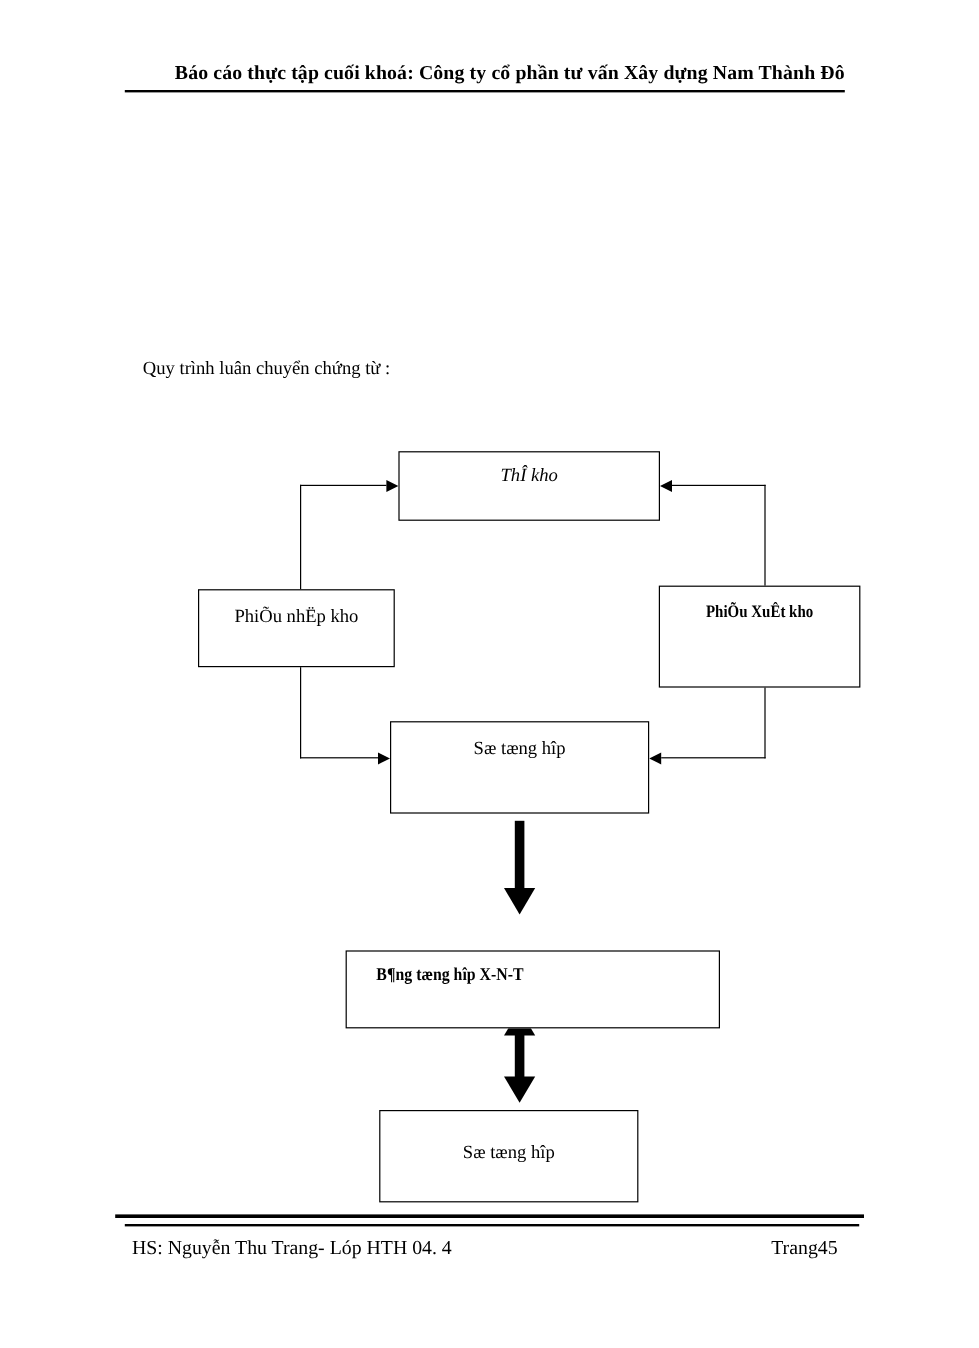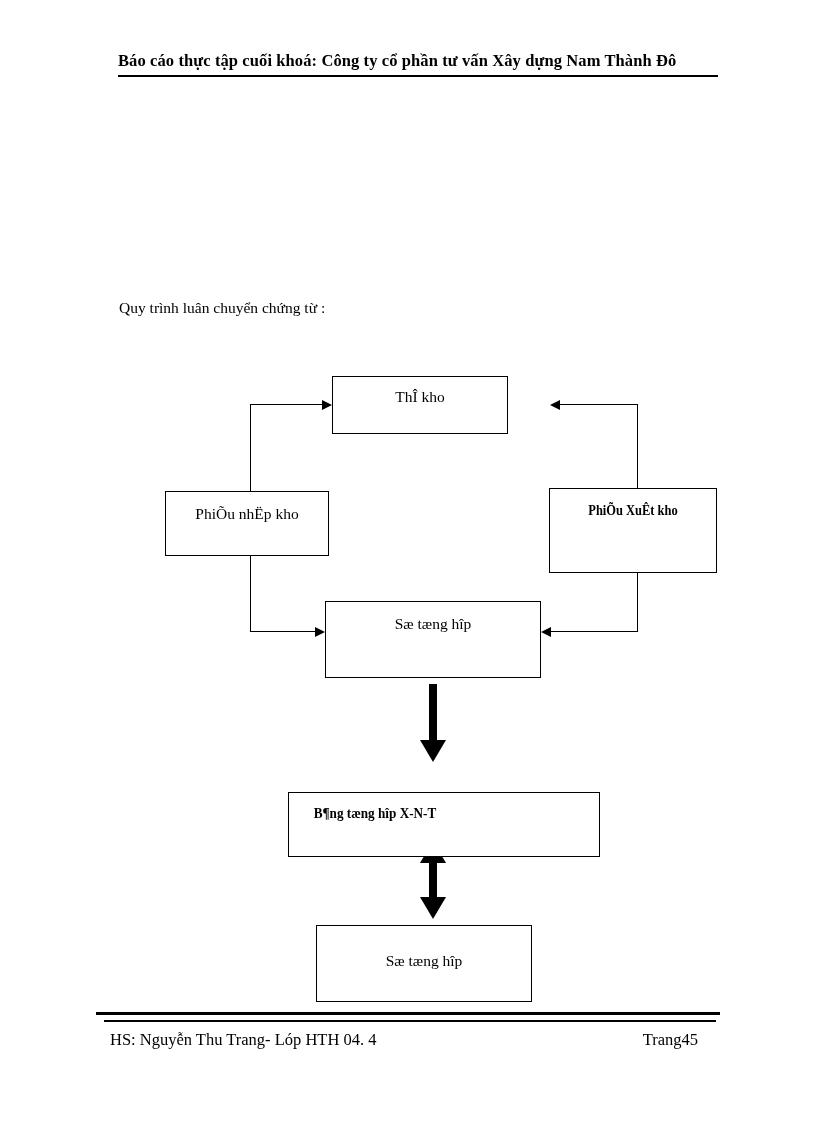--- a/index.html
+++ b/index.html
@@ -15,24 +15,25 @@
     position: relative;
     width: 816px;
     height: 1123px;
     background: #ffffff;
     overflow: hidden;
   }
 
   
   #doc-header {
     position: absolute;
-    left: 118px;
+    left: 104px;
     top: 50px;
     width: 600px;
     height: 30px;
+    text-align: right;
   }
   #doc-header .header-text {
     font-size: 16.5px;
     font-weight: bold;
     letter-spacing: 0.1px;
     white-space: nowrap;
     line-height: 22px;
   }
   #doc-header .header-rule {
     position: absolute;
@@ -62,21 +63,21 @@
   .flow-box .box-label {
     position: absolute;
     left: 0;
     width: 100%;
     text-align: center;
     font-size: 15.5px;
     white-space: nowrap;
   }
 
   
-  #box-thu-kho { left: 332px; top: 376px; width: 176px; height: 58px; }
+  #box-thu-kho { left: 332px; top: 376px; width: 218px; height: 58px; font-style: italic; }
   #box-thu-kho .box-label { top: 11px; }
 
   
   #box-phieu-nhap { left: 165px; top: 491px; width: 164px; height: 65px; }
   #box-phieu-nhap .box-label { top: 13px; }
 
   
   #box-phieu-xuat { left: 549px; top: 488px; width: 168px; height: 85px; }
   #box-phieu-xuat .box-label {
     top: 13px;

